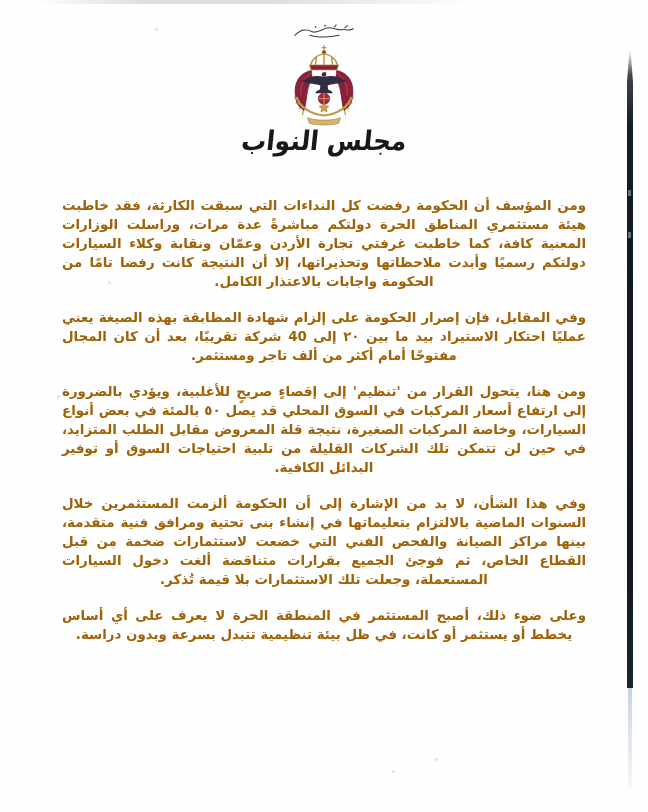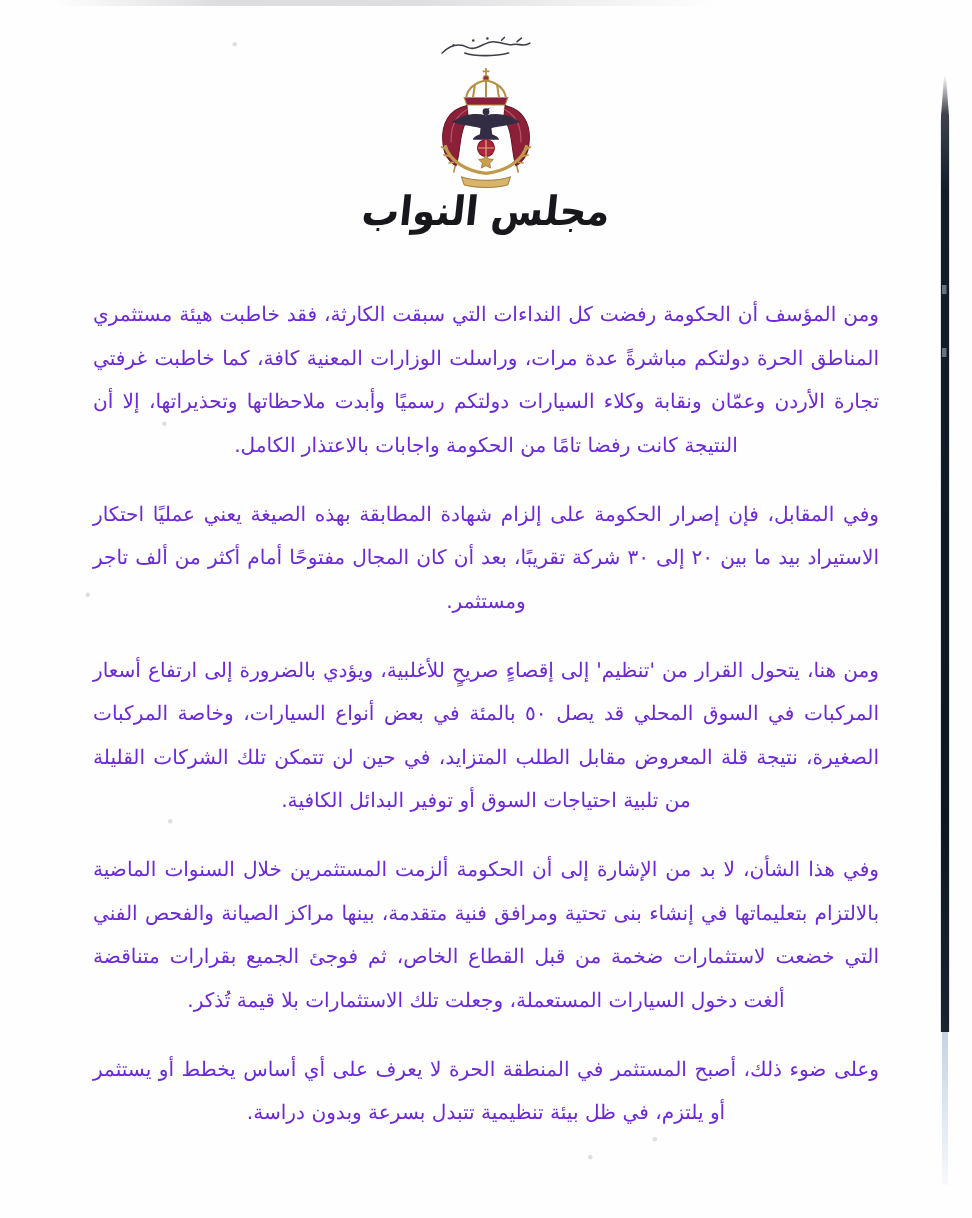--- a/index.html
+++ b/index.html
@@ -32,21 +32,21 @@
   .cypher{display:block;margin:0 auto;}
   .emblem{display:block;margin:3px auto 0;}
   .assembly-name{
     margin-top:0;font-size:25px;font-weight:bold;color:#17171c;
     transform:skewX(-6deg) scaleY(1.08);letter-spacing:1px;direction:rtl;
   }
   
   .body-text{
     position:absolute;top:196px;left:62px;width:524px;
     direction:rtl;text-align:justify;text-align-last:center;
-    font-size:13.4px;line-height:29px;color:#6d28d9;
+    font-size:13.4px;line-height:19px;color:#a16207;font-weight:bold;
   }
   .body-text p{margin:0 0 17px 0;}
 </style>
 </head>
 <body>
 
 <div class="page">
 
   <div class="top-smudge"></div>
 
@@ -90,24 +90,24 @@
       <path d="M60,64.5 l1.7,3.4 3.7,.5 -2.7,2.6 .7,3.7 -3.4,-1.8 -3.4,1.8 .7,-3.7 -2.7,-2.6 3.7,-.5 Z" fill="#c9a14e" stroke="#8a6a2c" stroke-width="0.5"></path>
 
       <path d="M42,81 C50,84.5 70,84.5 78,81 L76,87 C68,89.5 52,89.5 44,87 Z" fill="#d7b46a" stroke="#9a7a3a" stroke-width="0.7"></path>
     </svg>
 
     <div class="assembly-name">مجلس النواب</div>
   </div>
 
   <div class="body-text">
     <p>ومن المؤسف أن الحكومة رفضت كل النداءات التي سبقت الكارثة، فقد خاطبت هيئة مستثمري المناطق الحرة دولتكم مباشرةً عدة مرات، وراسلت الوزارات المعنية كافة، كما خاطبت غرفتي تجارة الأردن وعمّان ونقابة وكلاء السيارات دولتكم رسميًا وأبدت ملاحظاتها وتحذيراتها، إلا أن النتيجة كانت رفضا تامًا من الحكومة واجابات بالاعتذار الكامل.</p>
-    <p>وفي المقابل، فإن إصرار الحكومة على إلزام شهادة المطابقة بهذه الصيغة يعني عمليًا احتكار الاستيراد بيد ما بين ٢٠ إلى ٣٠ شركة تقريبًا، بعد أن كان المجال مفتوحًا أمام أكثر من ألف تاجر ومستثمر.</p>
+    <p>وفي المقابل، فإن إصرار الحكومة على إلزام شهادة المطابقة بهذه الصيغة يعني عمليًا احتكار الاستيراد بيد ما بين ٢٠ إلى 40 شركة تقريبًا، بعد أن كان المجال مفتوحًا أمام أكثر من ألف تاجر ومستثمر.</p>
     <p>ومن هنا، يتحول القرار من 'تنظيم' إلى إقصاءٍ صريحٍ للأغلبية، ويؤدي بالضرورة إلى ارتفاع أسعار المركبات في السوق المحلي قد يصل ٥٠ بالمئة في بعض أنواع السيارات، وخاصة المركبات الصغيرة، نتيجة قلة المعروض مقابل الطلب المتزايد، في حين لن تتمكن تلك الشركات القليلة من تلبية احتياجات السوق أو توفير البدائل الكافية.</p>
     <p>وفي هذا الشأن، لا بد من الإشارة إلى أن الحكومة ألزمت المستثمرين خلال السنوات الماضية بالالتزام بتعليماتها في إنشاء بنى تحتية ومرافق فنية متقدمة، بينها مراكز الصيانة والفحص الفني التي خضعت لاستثمارات ضخمة من قبل القطاع الخاص، ثم فوجئ الجميع بقرارات متناقضة ألغت دخول السيارات المستعملة، وجعلت تلك الاستثمارات بلا قيمة تُذكر.</p>
-    <p>وعلى ضوء ذلك، أصبح المستثمر في المنطقة الحرة لا يعرف على أي أساس يخطط أو يستثمر أو يلتزم، في ظل بيئة تنظيمية تتبدل بسرعة وبدون دراسة.</p>
+    <p>وعلى ضوء ذلك، أصبح المستثمر في المنطقة الحرة لا يعرف على أي أساس يخطط أو يستثمر أو كانت، في ظل بيئة تنظيمية تتبدل بسرعة وبدون دراسة.</p>
   </div>
 
   <div class="artifact-strip"></div>
   <div class="strip-mark" style="top:190px;"></div>
   <div class="strip-mark" style="top:232px;"></div>
   <div class="artifact-tail"></div>
 
   <div class="speck" style="left:108px;top:281px;"></div>
   <div class="speck" style="left:57px;top:395px;"></div>
   <div class="speck" style="left:112px;top:546px;"></div>

